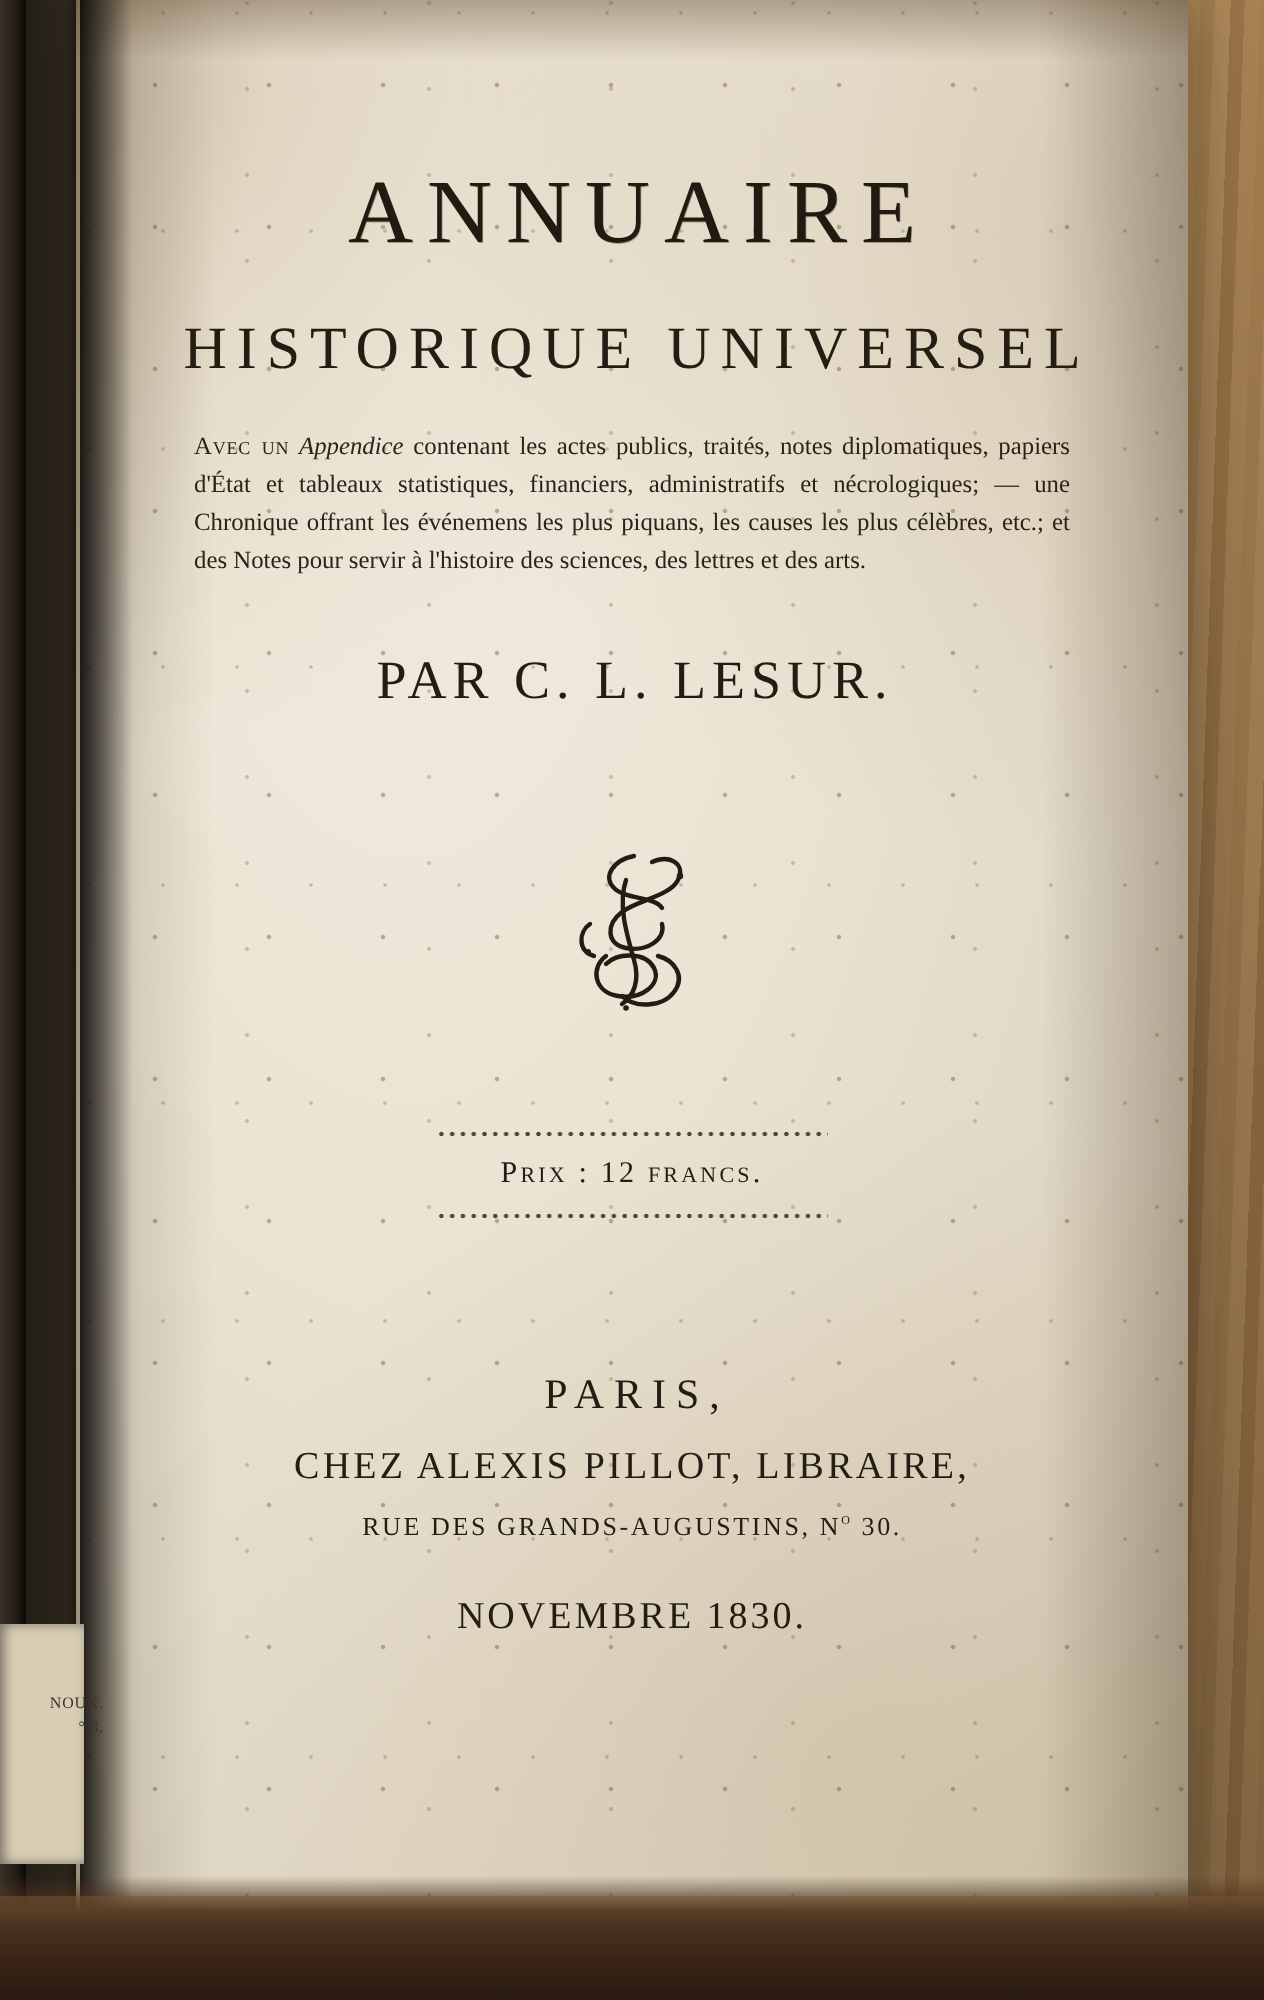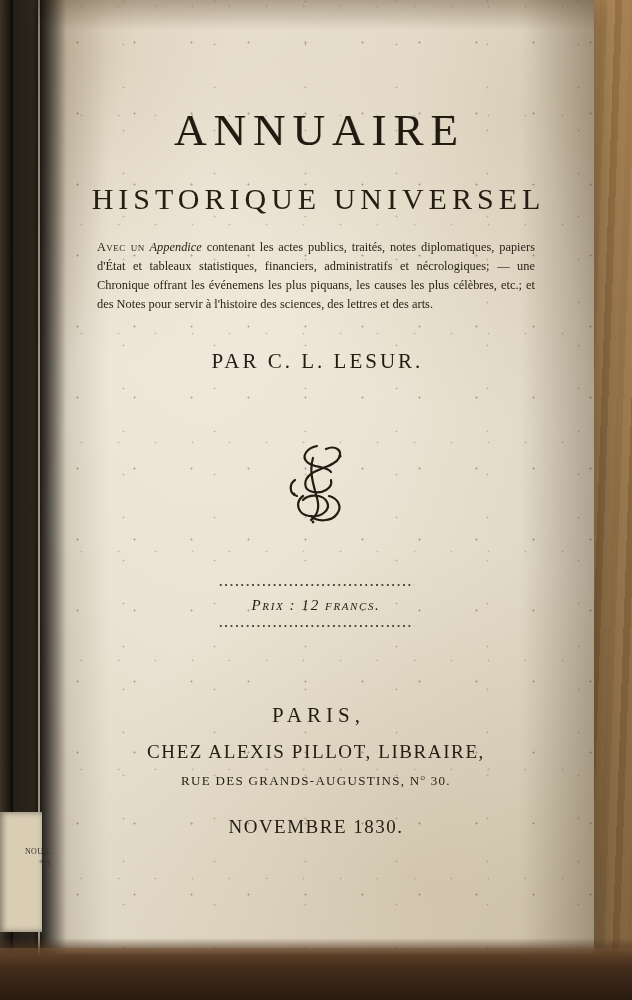--- a/index.html
+++ b/index.html
@@ -146,21 +146,21 @@
     position: relative;
     z-index: 5;
     width: 556px;
     padding: 0 34px;
     box-sizing: border-box;
     color: #241d14;
     text-align: center;
   }
 
   .t-annuaire {
-    margin-top: 104px;
+    margin-top: 80px;
     font-family: "Liberation Serif", serif;
     font-size: 45px;
     letter-spacing: 7px;
     font-weight: 400;
     text-indent: 7px;
     color: #201a11;
     text-shadow: 0.4px 0.3px 0 rgba(40,30,18,0.35);
   }
   .t-histo {
     margin-top: 26px;
@@ -195,36 +195,36 @@
     font-size: 12.4px;
     line-height: 1.52;
     color: #2b2318;
     hyphens: manual;
   }
   .blurb .smallcap-a { font-variant: small-caps; letter-spacing: 0.4px; }
   .blurb i { font-style: italic; }
 
   .author {
     margin-top: 36px;
-    font-size: 21px;
+    font-size: 27px;
     letter-spacing: 3px;
     text-indent: 3px;
     color: #231c12;
   }
 
   .ornament {
     margin-top: 60px;
     height: 96px;
     display: flex;
     align-items: center;
     justify-content: center;
   }
   .ornament svg { display: block; }
 
-  .rule-wrap { margin-top: 52px; font-style: italic; }
+  .rule-wrap { margin-top: 52px; }
   .dot-rule {
     width: 196px;
     height: 6px;
     margin: 0 auto;
     background-image: radial-gradient(circle, #332a1d 0.9px, rgba(0,0,0,0) 1.3px);
     background-size: 5.4px 6px;
     background-repeat: repeat-x;
     opacity: 0.85;
   }
   .price {

